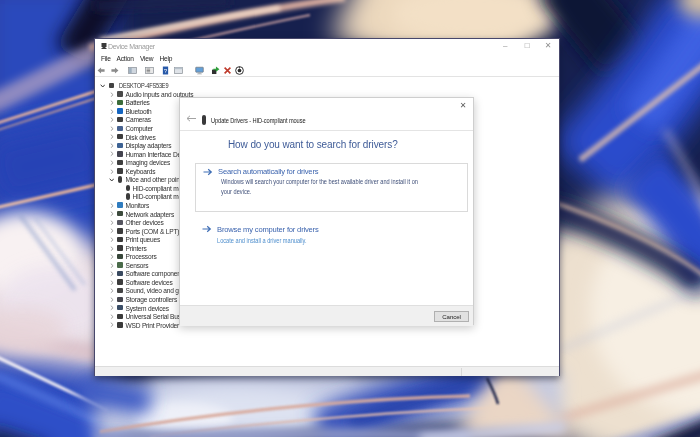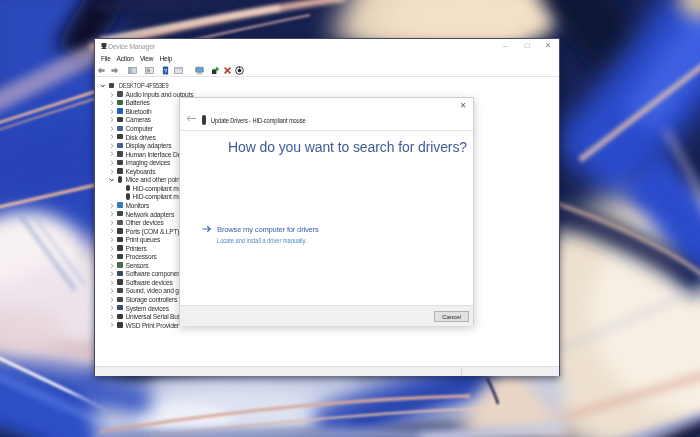--- a/index.html
+++ b/index.html
@@ -23,21 +23,21 @@
   .ic{position:absolute;top:1.2px;width:5.8px;height:5.4px;border-radius:1px;background:#454545;}
   #dmstatus{left:0;top:327px;width:464px;height:9px;background:#f0f0f0;border-top:1px solid #dcdcdc;}
   
   #dlg{left:179px;top:97px;width:295px;height:228px;background:#fff;
        border:1px solid #cecece;box-sizing:border-box;box-shadow:0 3px 9px rgba(0,0,0,0.22);}
   #dlghead{position:absolute;left:0;top:0;width:100%;height:33px;border-bottom:1px solid #e4e4e4;box-sizing:border-box;}
   #dlgx{position:absolute;right:3px;top:2px;width:14px;height:12px;color:#5c5c5c;font-size:8px;text-align:center;line-height:12px;}
   #dlgback{position:absolute;left:6px;top:17px;line-height:0;}
   #dlgmouse{position:absolute;left:21.5px;top:16.5px;width:4.6px;height:10px;background:#39393b;border-radius:2px;}
   #dlgcap{position:absolute;left:31px;top:18.5px;font-size:6.5px;color:#222;letter-spacing:-0.1px;transform:scaleX(0.875);transform-origin:0 0;white-space:nowrap;}
-  #dlgheading{position:absolute;left:20px;top:41px;font-size:14px;color:#3e5b97;letter-spacing:-0.1px;padding-left:28px;}
+  #dlgheading{position:absolute;left:20px;top:41px;font-size:10px;color:#3e5b97;letter-spacing:-0.1px;padding-left:28px;}
   .opt-title{font-size:8px;color:#3c64ae;letter-spacing:-0.2px;transform:scaleX(0.95);transform-origin:0 0;white-space:nowrap;}
   .opt-desc{font-size:6.8px;color:#41517a;letter-spacing:0px;line-height:10.2px;transform:scaleX(0.83);transform-origin:0 0;}
   #optbox{position:absolute;left:15px;top:64.5px;width:273px;height:49px;border:1px solid #dadada;box-sizing:border-box;}
   #dlgfoot{position:absolute;left:0;top:207px;width:100%;height:21px;background:#f0f0f0;border-top:1px solid #dfdfdf;box-sizing:border-box;}
   #cancel{position:absolute;right:4px;top:5px;width:35px;height:11px;background:#e1e1e1;border:1px solid #b0b0b0;
       box-sizing:border-box;font-size:6.1px;color:#222;text-align:center;line-height:9.5px;letter-spacing:-0.1px;}
 </style>
 </head>
 <body>
 <div id="stage">
@@ -402,20 +402,27 @@
   <div id="dlg" class="abs">
     <div id="dlghead">
       <span id="dlgback"><svg width="11" height="7" viewBox="0 0 11 7">
             <path d="M10,3.5 L1.2,3.5 M4,0.8 L1,3.5 L4,6.2" stroke="#a3a3a3" stroke-width="1" fill="none"></path>
           </svg></span>
       <span id="dlgmouse"></span>
       <span id="dlgcap">Update Drivers - HID-compliant mouse</span>
       <span id="dlgx">✕</span>
     </div>
     <div id="dlgheading">How do you want to search for drivers?</div>
+    <div id="optbox">
+      <span style="position:absolute;left:7px;top:4.5px;line-height:0;"><svg width="10" height="8" viewBox="0 0 10 8">
+            <path d="M0.5,4 L8,4 M5.2,1.2 L8.3,4 L5.2,6.8" stroke="#3f6eb5" stroke-width="1.2" fill="none"></path>
+          </svg></span>
+      <div class="opt-title" style="position:absolute;left:21.5px;top:3.5px;">Search automatically for drivers</div>
+      <div class="opt-desc" style="position:absolute;left:25px;top:13.5px;width:300px;">Windows will search your computer for the best available driver and install it on<br>your device.</div>
+    </div>
     <div style="position:absolute;left:15px;top:125px;">
       <span style="position:absolute;left:7px;top:2px;line-height:0;"><svg width="10" height="8" viewBox="0 0 10 8">
             <path d="M0.5,4 L8,4 M5.2,1.2 L8.3,4 L5.2,6.8" stroke="#3f6eb5" stroke-width="1.2" fill="none"></path>
           </svg></span>
       <div class="opt-title" style="position:absolute;left:22px;top:1.5px;white-space:nowrap;">Browse my computer for drivers</div>
       <div class="opt-desc" style="position:absolute;left:22px;top:12.5px;white-space:nowrap;color:#4f8fcd;">Locate and install a driver manually.</div>
     </div>
     <div id="dlgfoot">
         <span id="cancel">Cancel</span>
       </div>

